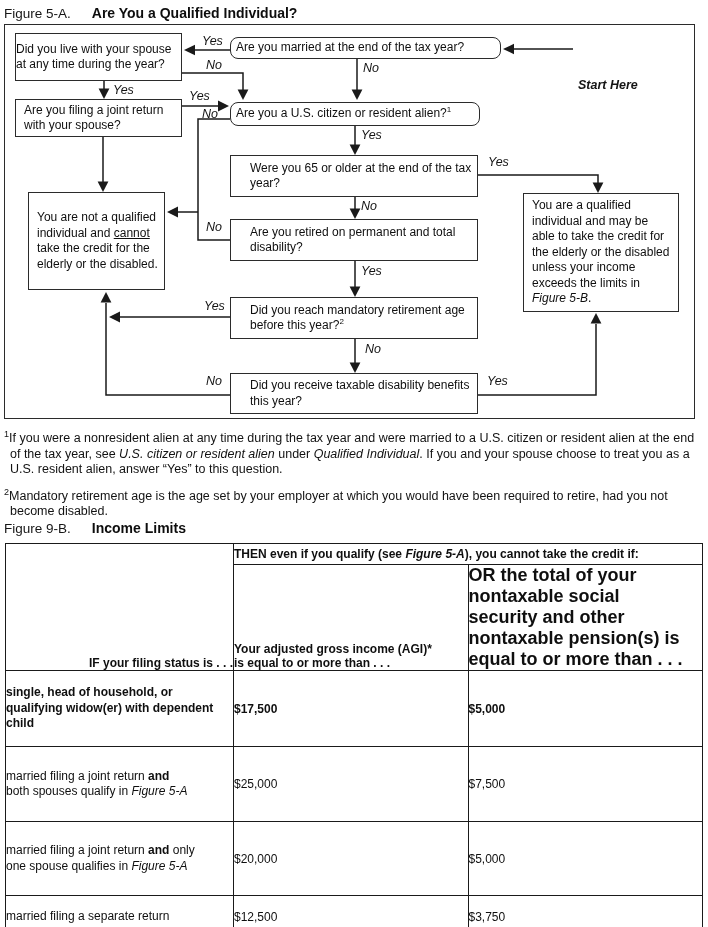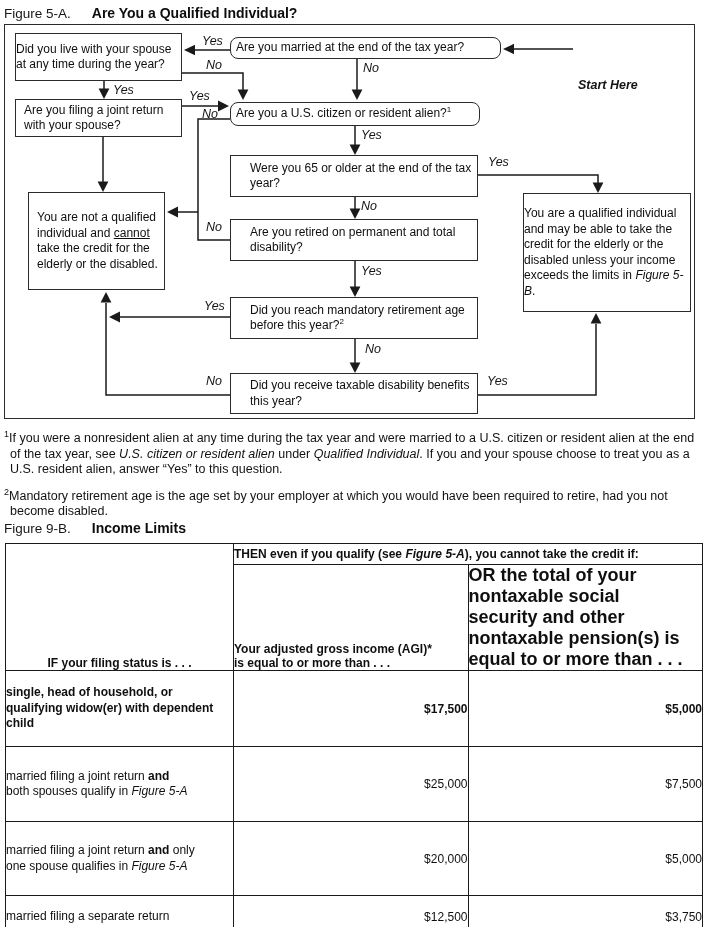--- a/index.html
+++ b/index.html
@@ -24,26 +24,26 @@
   .uline{text-decoration:underline;}
   .it{font-style:italic;}
   
   .fnotes{position:absolute;left:4px;top:427px;width:701px;font-size:12.5px;line-height:15.5px;color:#121212;}
   .fnote{padding-left:6px;text-indent:-6px;margin:0 0 7px 0;}
   .fnote sup{font-size:9px;}
   
   table.limits{position:absolute;left:5px;top:543px;width:698px;border-collapse:collapse;
     table-layout:fixed;font-size:12px;color:#0f0f0f;z-index:1;}
   table.limits th,table.limits td{border:1.6px solid #1a1a1a;padding:0;}
-  th.c-filing{width:227px;text-align:center;vertical-align:bottom;padding:0 6px 6px 7px;font-size:12px;}
+  th.c-filing{width:227px;text-align:right;vertical-align:bottom;padding:0 6px 6px 7px;font-size:12px;}
   th.c-then{text-align:left;padding:3px 6px 3px 7px;font-weight:bold;font-size:12px;height:20px;}
   th.c-agi{width:231px;text-align:left;vertical-align:bottom;padding:0 6px 6px 7px;font-size:12px;height:62px;}
   th.c-ss{width:240px;text-align:left;vertical-align:bottom;padding:0 6px 6px 7px;font-size:18px;}
   td.status{text-align:left;vertical-align:middle;padding:6px 8px 6px 7px;line-height:15.5px;}
-  td.amt{text-align:right;vertical-align:middle;}
+  td.amt{text-align:left;vertical-align:middle;}
   tr.r1{height:76px;font-weight:bold;} tr.r2{height:75px;} tr.r3{height:74px;} tr.r4{height:42px;}
   .status-inner{display:block;max-width:208px;}
   tr.r2 .status-inner{max-width:183px;}
   tr.r3 .status-inner{max-width:206px;}
   .tfoot{position:absolute;left:5px;top:910px;font-size:12.5px;color:#121212;}
 </style>
 </head>
 <body>
 
 <div class="page">
@@ -115,21 +115,21 @@
     </div>
     <div class="fbox" style="left:230px;top:297px;width:248px;height:42px;padding-left:19px;">
       <span><span>Did you reach mandatory retirement age before this year?</span><sup class="bsup">2</sup></span>
     </div>
     <div class="fbox" style="left:230px;top:373px;width:248px;height:41px;padding-left:19px;">
       <span>Did you receive taxable disability benefits this year?</span>
     </div>
     <div class="fbox" style="left:28px;top:192px;width:137px;height:98px;padding-left:8px;padding-right:4px;">
       <span><span>You are not a qualified individual and </span><span class="uline">cannot</span><span> take the credit for the elderly or the disabled.</span></span>
     </div>
-    <div class="fbox" style="left:523px;top:193px;width:168px;height:119px;padding-left:0;padding-right:4px;">
+    <div class="fbox" style="left:523px;top:193px;width:156px;height:119px;padding-left:8px;padding-right:4px;">
       <span><span>You are a qualified individual and may be able to take the credit for the elderly or the disabled unless your income exceeds the limits in </span><span class="it">Figure 5-B</span><span>.</span></span>
     </div>
 
     <span class="flabel startlabel" style="left:578px;top:42px;margin-top:36px;">Start Here</span>
     <span class="flabel" style="left:202px;top:34px;">Yes</span>
     <span class="flabel" style="left:206px;top:58px;">No</span>
     <span class="flabel" style="left:363px;top:61px;">No</span>
     <span class="flabel" style="left:113px;top:83px;">Yes</span>
     <span class="flabel" style="left:189px;top:89px;">Yes</span>
     <span class="flabel" style="left:202px;top:107px;">No</span>

